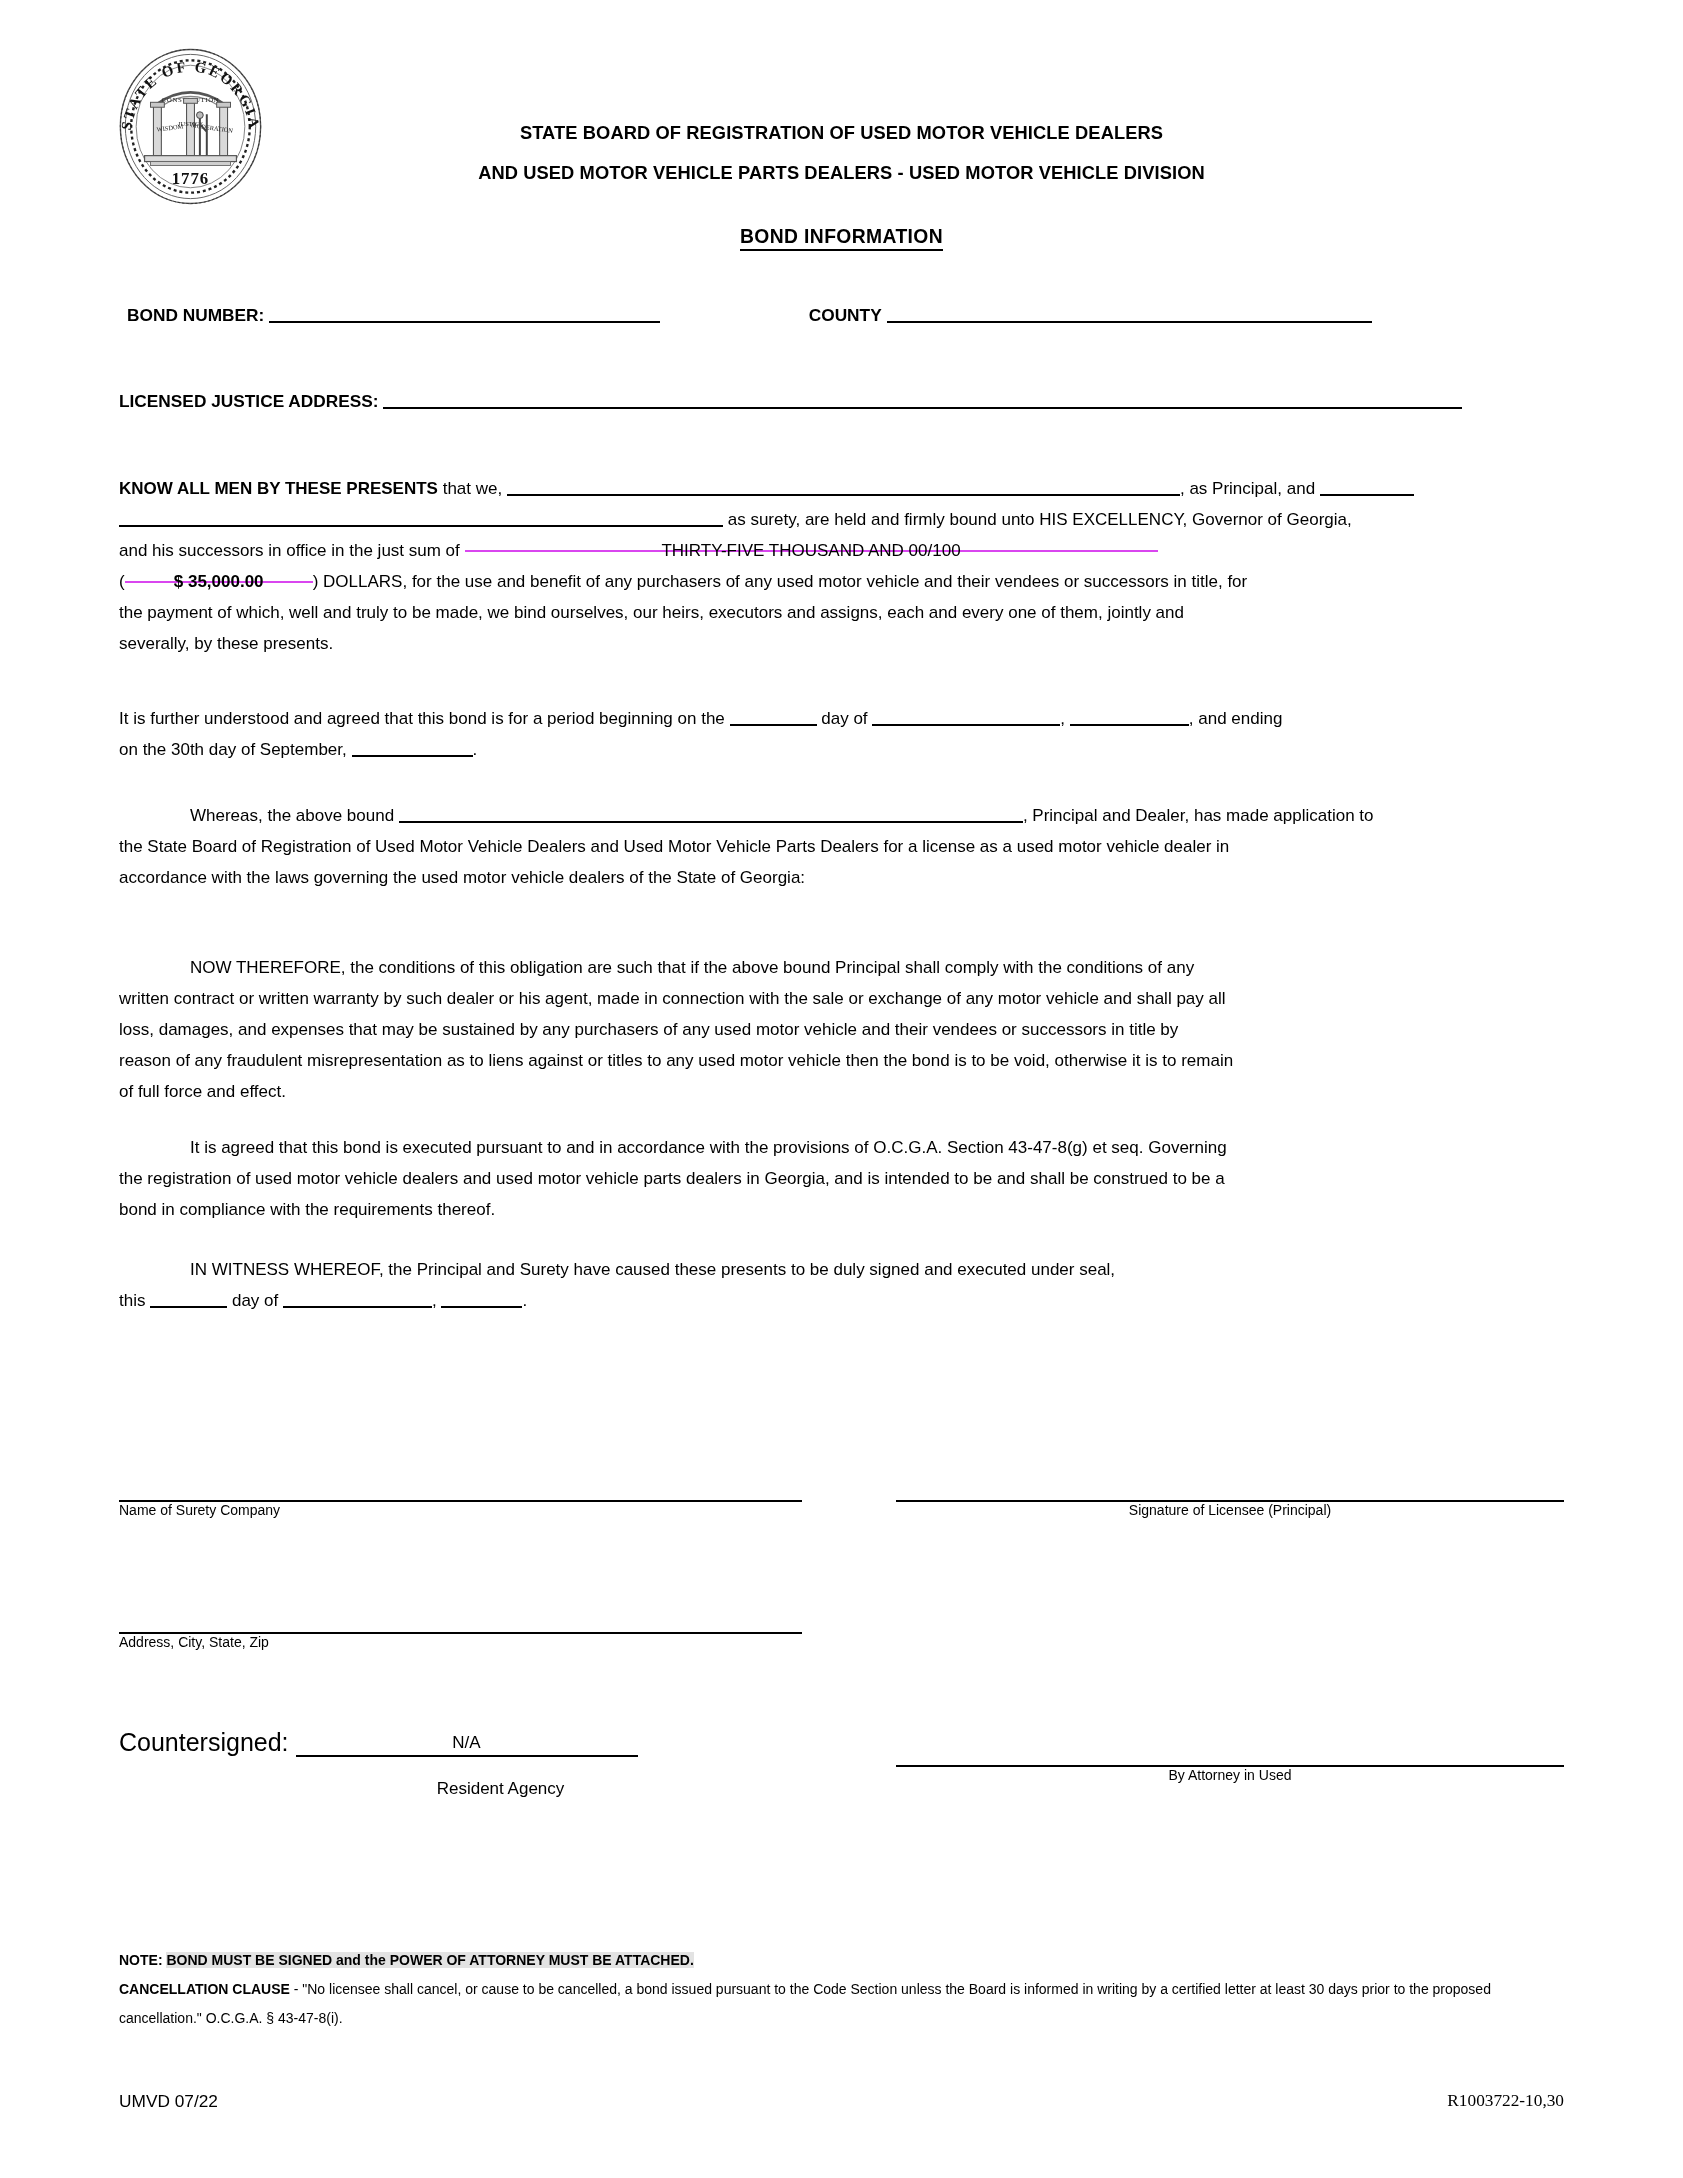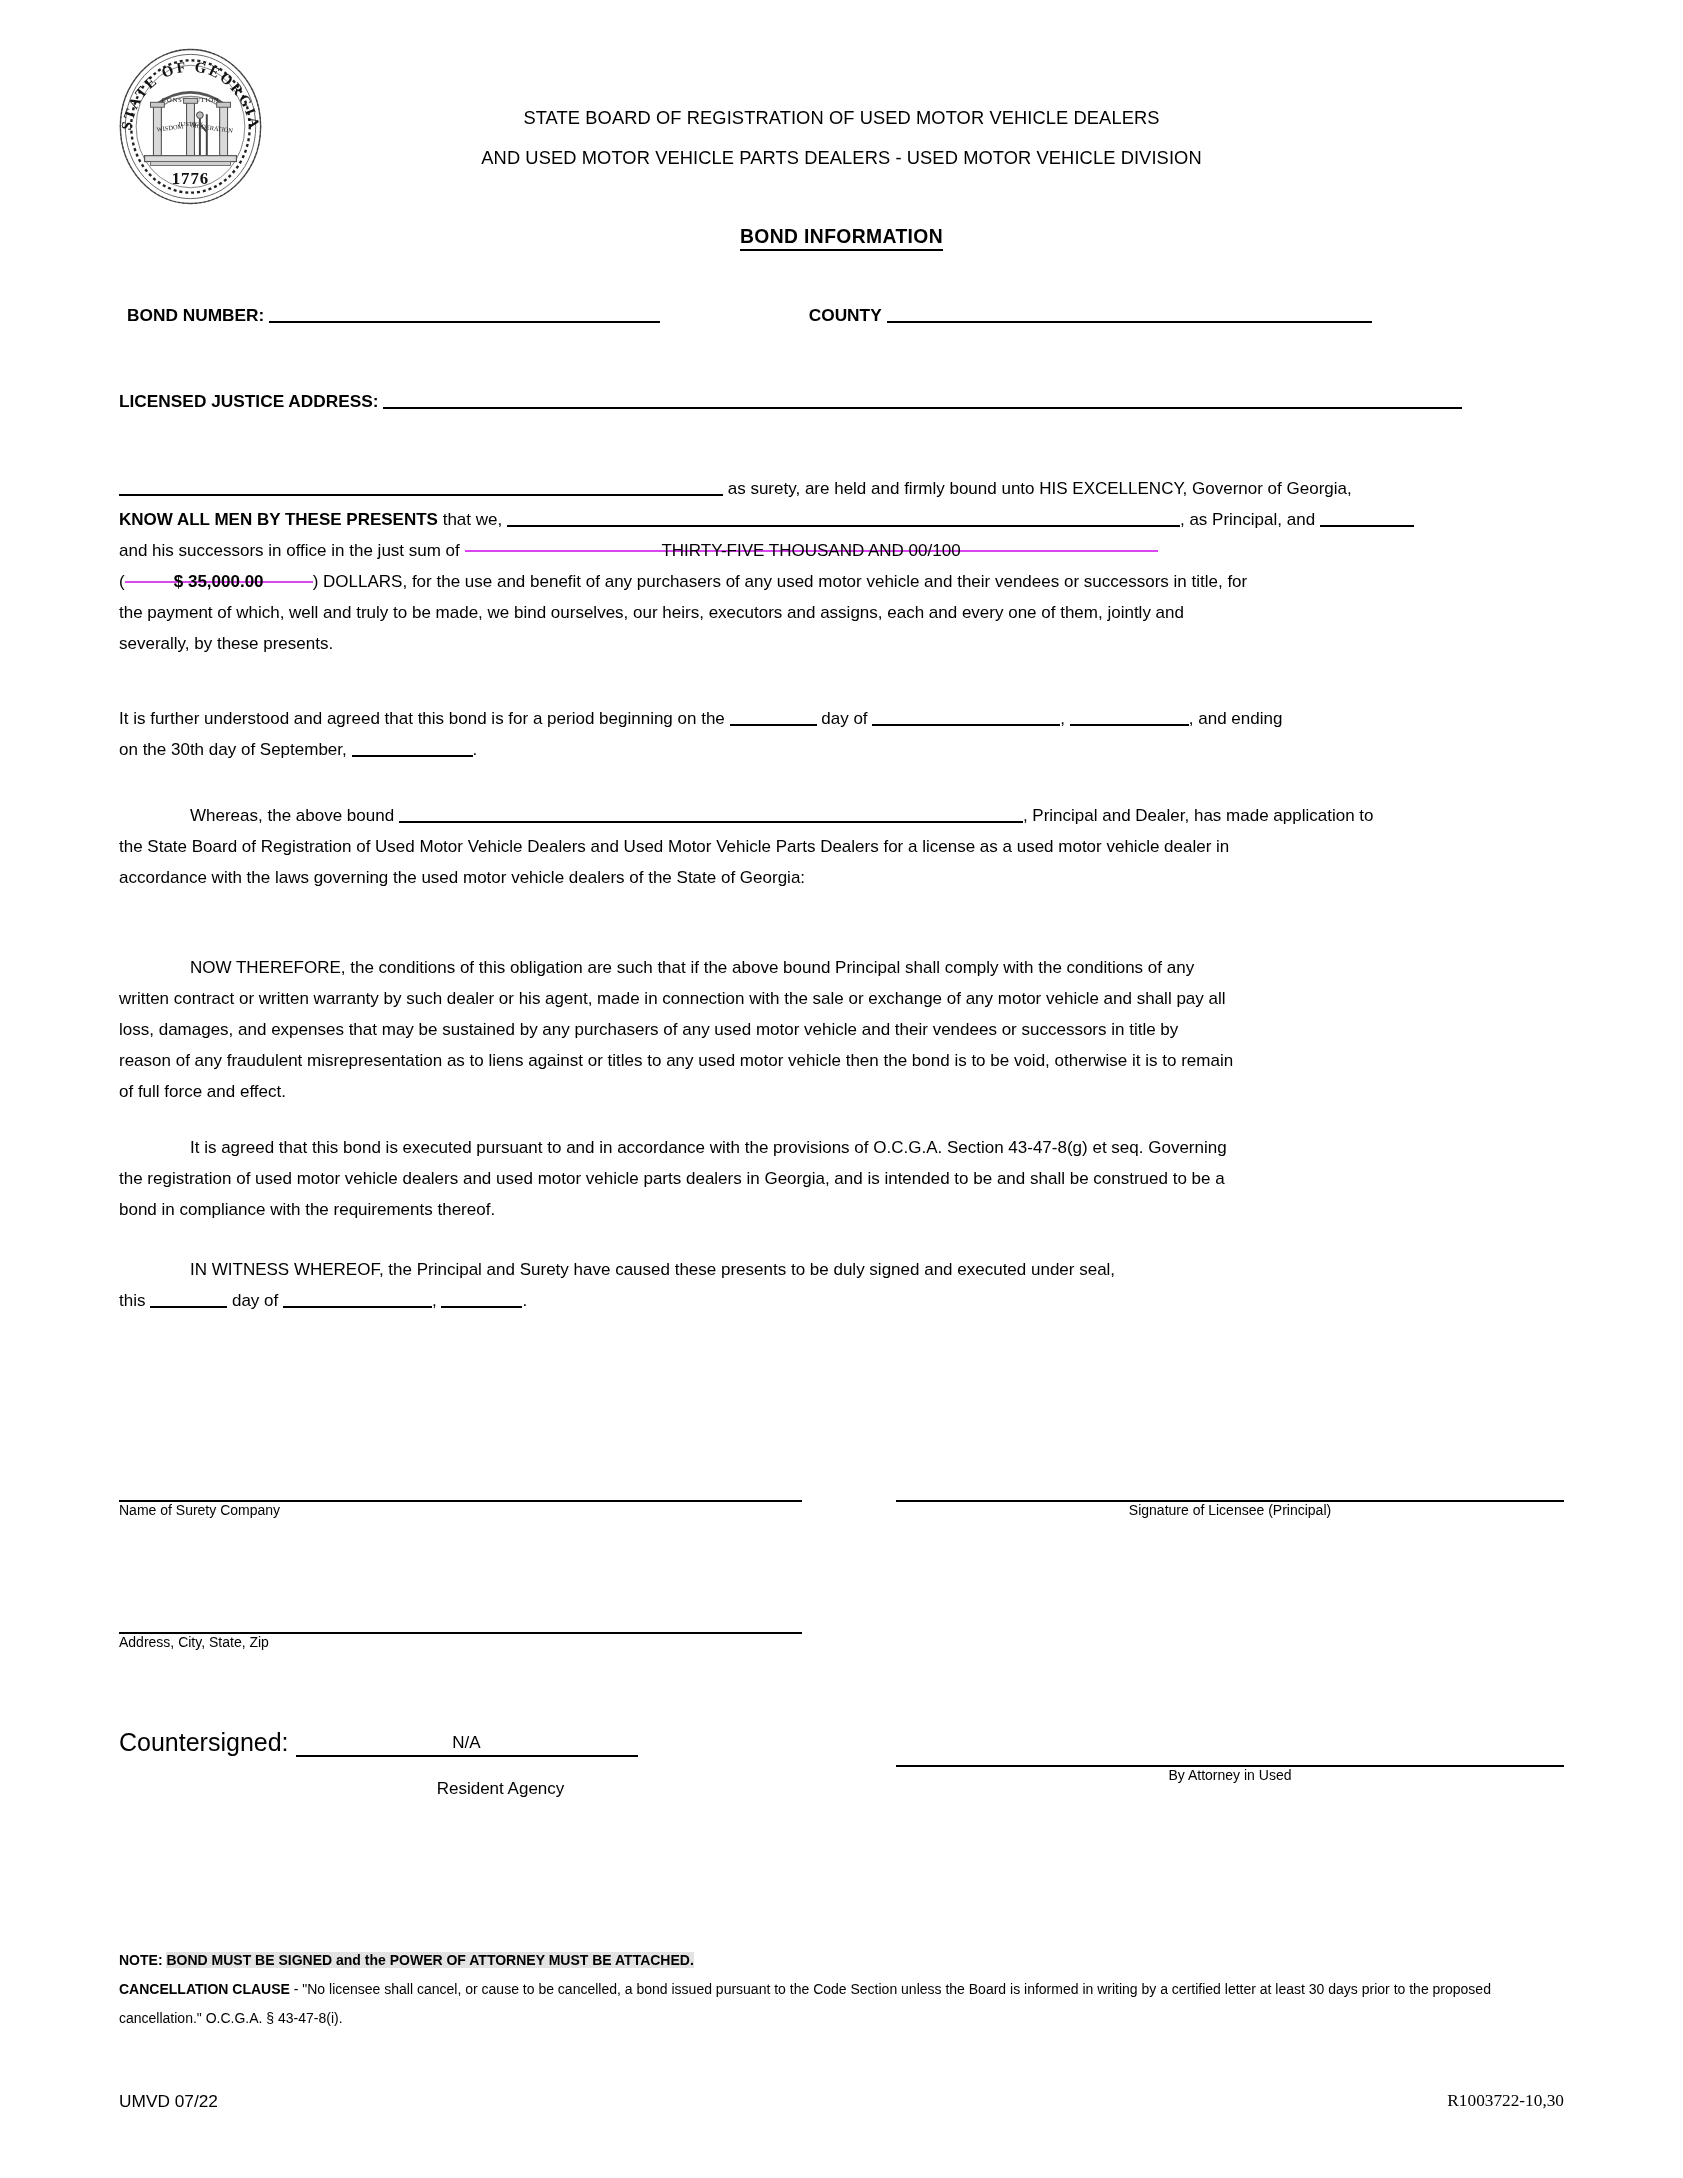--- a/index.html
+++ b/index.html
@@ -27,25 +27,26 @@
   .seal-wrap svg { display:block; width:163px; height:163px; }
 
   .hdr {
     position:absolute;
     left:297px; top:109px;
     width:1089px;
     text-align:center;
   }
   .hdr-line {
     font-size:18.3px;
-    font-weight:normal;
+    font-weight:bold;
     letter-spacing:0.1px;
     line-height:1.0;
     margin-bottom:22px;
     white-space:nowrap;
+    margin-top:15px;
   }
   .bond-title {
     position:absolute;
     left:297px; top:226px;
     width:1089px;
     text-align:center;
     font-size:19.3px;
     font-weight:bold;
     letter-spacing:0.4px;
   }
@@ -224,28 +225,28 @@
     <span class="rule" style="width:485px;"></span>
   </div>
 
   <div class="row-addr">
     <span class="lbl">LICENSED JUSTICE ADDRESS:</span>
     <span class="rule" style="width:1079px;"></span>
   </div>
 
   <div class="para" style="top:473px;">
     <p>
-      <span class="rule" style="width:604px;"></span>
-      <span>as surety, are held and firmly bound unto HIS EXCELLENCY, Governor of Georgia,</span>
-    </p>
-    <p>
       <span class="bold">KNOW ALL MEN BY THESE PRESENTS</span>
       <span>that we,</span>
       <span class="rule" style="width:673px;"></span><span>, as Principal, and</span>
       <span class="rule" style="width:94px;"></span>
+    </p>
+    <p>
+      <span class="rule" style="width:604px;"></span>
+      <span>as surety, are held and firmly bound unto HIS EXCELLENCY, Governor of Georgia,</span>
     </p>
     <p>
       <span>and his successors in office in the just sum of</span>
       <span class="filled" style="width:693px;">THIRTY-FIVE THOUSAND AND 00/100</span>
     </p>
     <p>
       <span>(</span><span class="filled bold" style="width:188px;">$  35,000.00</span><span>)</span>
       <span>DOLLARS, for the use and benefit of any purchasers of any used motor vehicle and their vendees or successors in title, for</span>
     </p>
     <p>the payment of which, well and truly to be made, we bind ourselves, our heirs, executors and assigns, each and every one of them, jointly and</p>

